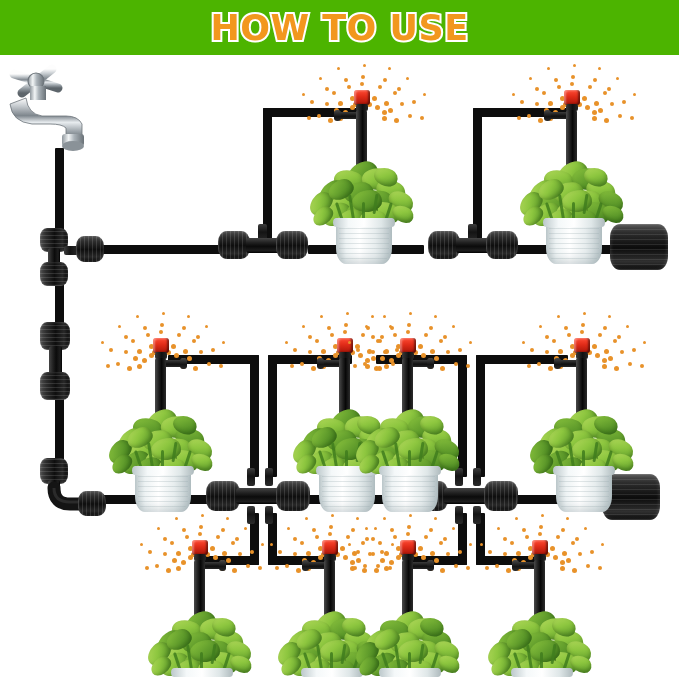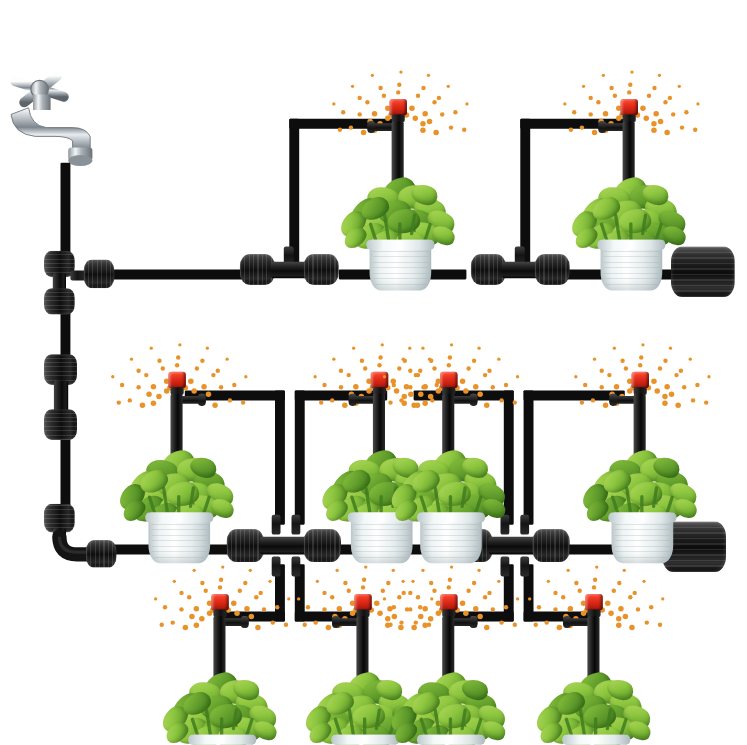--- a/index.html
+++ b/index.html
@@ -84,20 +84,23 @@
     background:repeating-linear-gradient(180deg,rgba(150,168,172,.28) 0 1px,rgba(0,0,0,0) 1px 5px);
     border-radius:0 0 9px 9px;}
   .leafmass{position:absolute;left:0;top:0;width:118px;height:70px;}
   .leafmass span{position:absolute;display:block;border-radius:62% 38% 55% 45%/58% 52% 48% 42%;}
 </style>
 </head>
 <body>
 
 <div id="stage">
 
+  <div class="banner">
+    <div class="banner-title">HOW TO USE</div>
+  </div>
 
   <div class="faucet">
     <svg width="106" height="100" viewBox="0 0 106 100">
       <defs>
         <linearGradient id="chr" x1="0" y1="0" x2="0" y2="1">
           <stop offset="0" stop-color="#fdfdfd"></stop>
             <stop offset="0.18" stop-color="#c9ced2"></stop>
           <stop offset="0.42" stop-color="#7e868d"></stop>
             <stop offset="0.58" stop-color="#e8ecef"></stop>
           <stop offset="0.8" stop-color="#9aa2a8"></stop>

